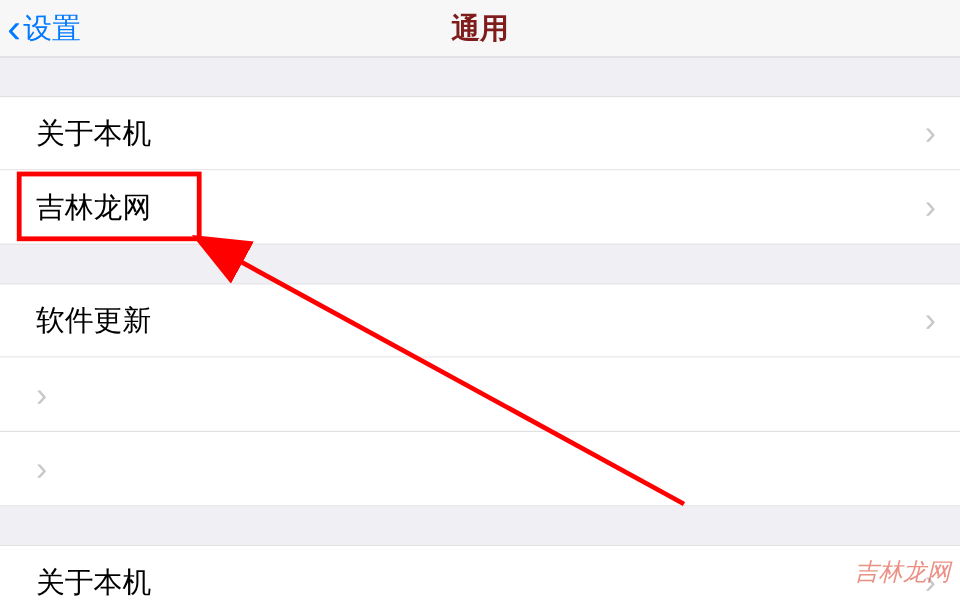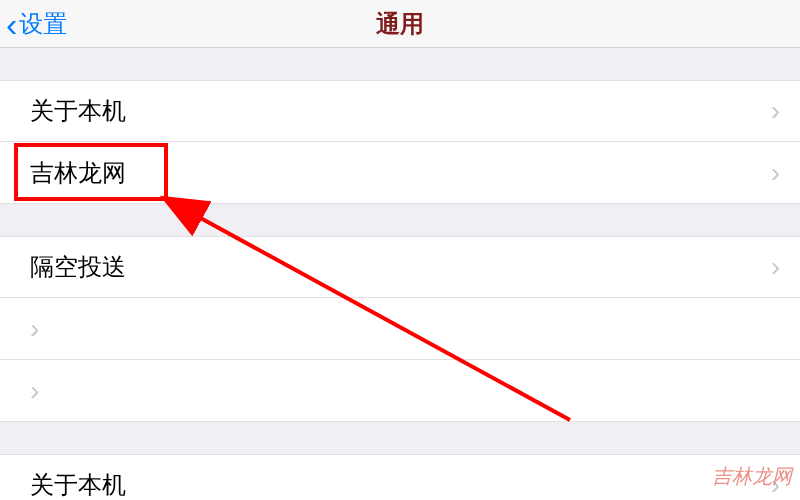--- a/index.html
+++ b/index.html
@@ -121,21 +121,21 @@
   <div class="cell">
     <span class="cell-label">吉林龙网</span>
     <span class="chevron-right">›</span>
   </div>
 </div>
 
 <div class="section-gap"></div>
 
 <div class="section">
   <div class="cell">
-    <span class="cell-label">隔空投送</span>
+    <span class="cell-label">软件更新</span>
     <span class="chevron-right">›</span>
   </div>
   <div class="cell">
     <span class="chevron-right">›</span>
   </div>
   <div class="cell">
     <span class="chevron-right">›</span>
   </div>
 </div>
 

